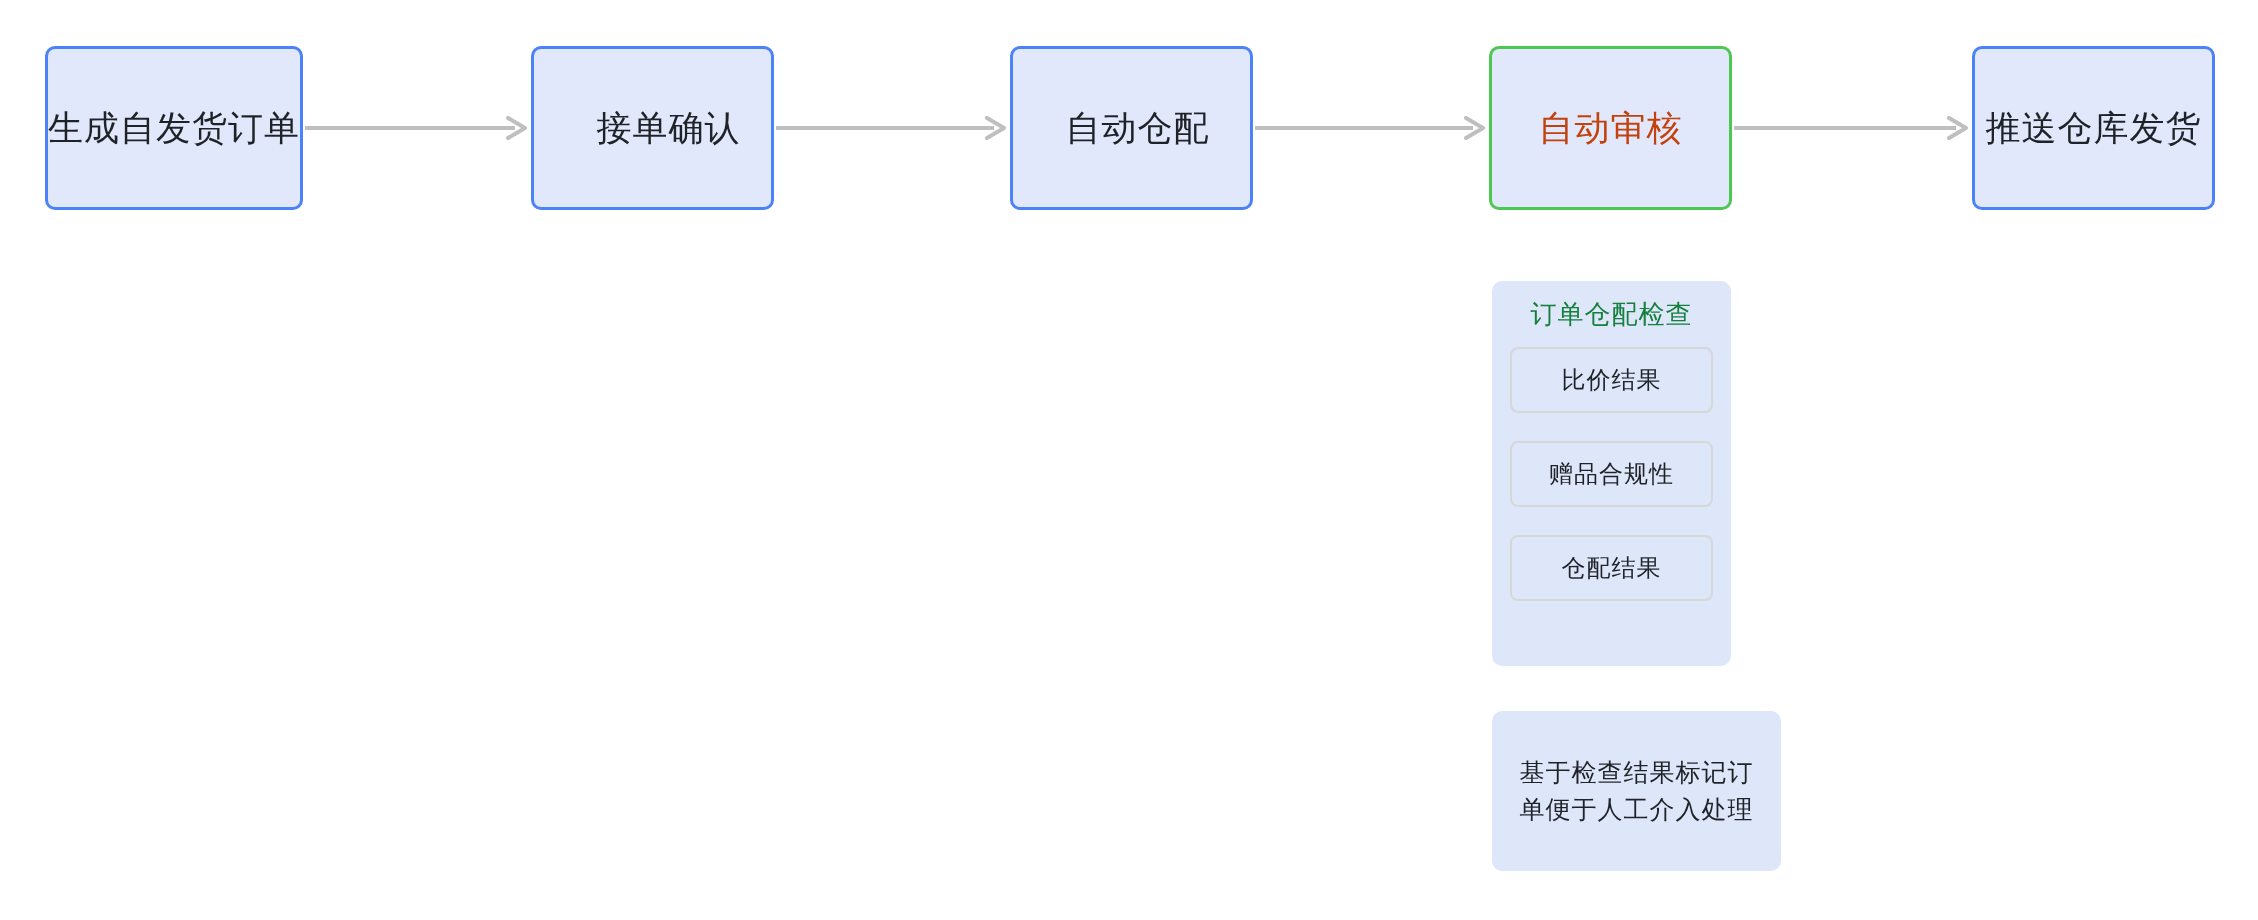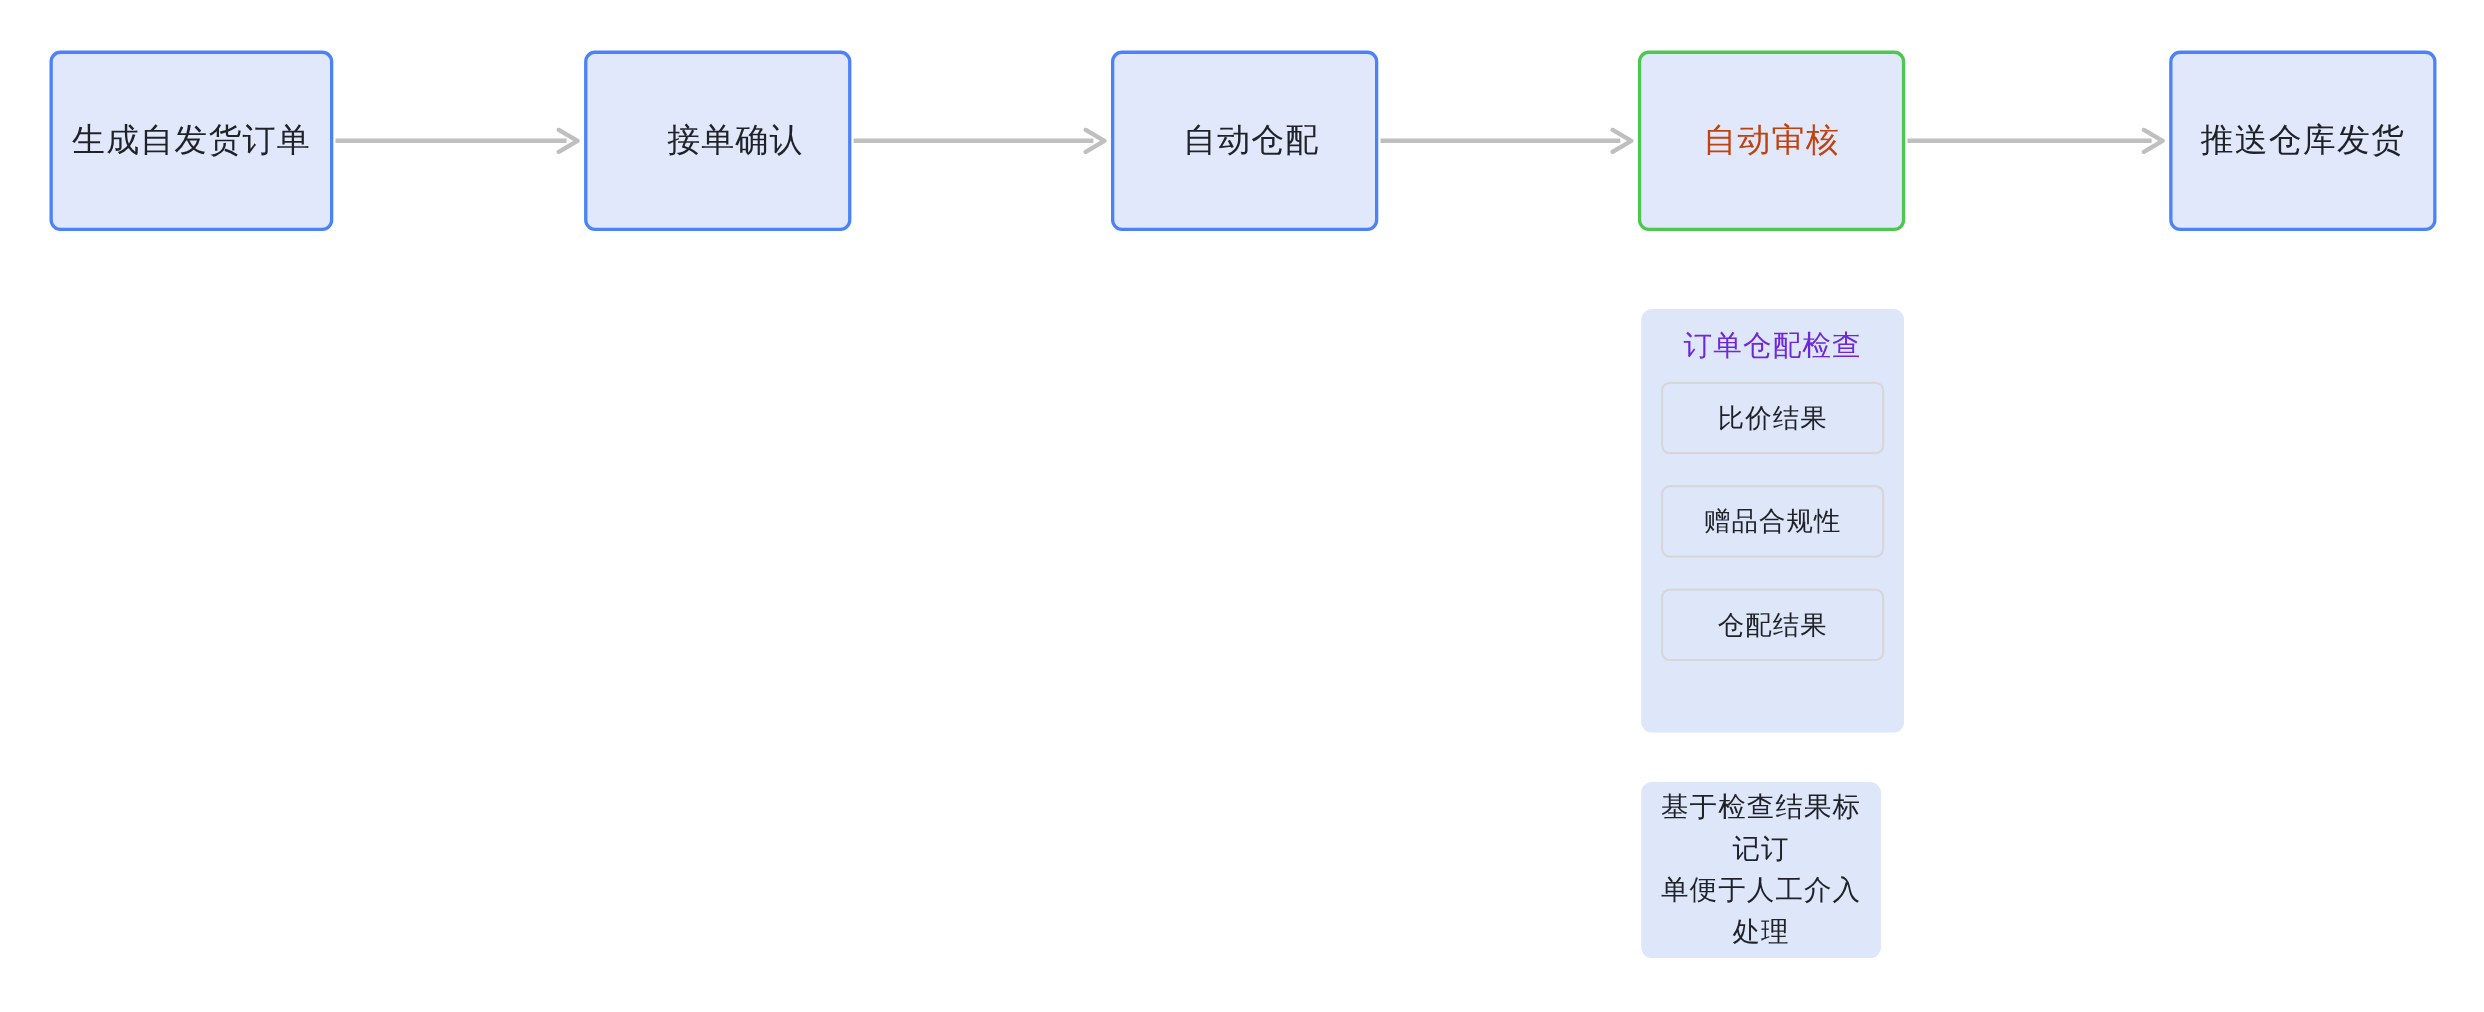--- a/index.html
+++ b/index.html
@@ -23,21 +23,21 @@
   .node {
     position: absolute;
     box-sizing: border-box;
     background: #E2E8FB;
     border: 3px solid #4C82F7;
     border-radius: 10px;
     display: flex;
     align-items: center;
     justify-content: center;
     color: #1F2328;
-    font-size: 30px;
+    font-size: 35px;
     letter-spacing: 1px;
     line-height: 1.2;
     white-space: nowrap;
   }
   .node.active {
     border-color: #4CC850;
     color: #c2410c;
   }
 
   
@@ -56,21 +56,21 @@
     border-radius: 10px;
     padding: 0;
   }
   .panel-title {
     position: absolute;
     left: 0;
     right: 0;
     top: 16px;
     text-align: center;
     font-size: 26px;
-    color: #6d28d9;
+    color: #15803d;
     letter-spacing: 1px;
     white-space: nowrap;
   }
   .panel-items {
     position: absolute;
     left: 18px;
     right: 18px;
     top: 66px;
   }
   .panel-item {
@@ -168,20 +168,20 @@
       </div>
       <div class="panel-item">
         <span>赠品合规性</span>
       </div>
       <div class="panel-item">
         <span>仓配结果</span>
       </div>
     </div>
   </div>
 
-  <div class="note" style="left:1492px; top:711px; width:218px; height:160px;">
+  <div class="note" style="left:1492px; top:711px; width:289px; height:160px;">
     <div>
       <div>基于检查结果标记订</div>
       <div>单便于人工介入处理</div>
     </div>
   </div>
 
 </div>
 
 </body></html>

